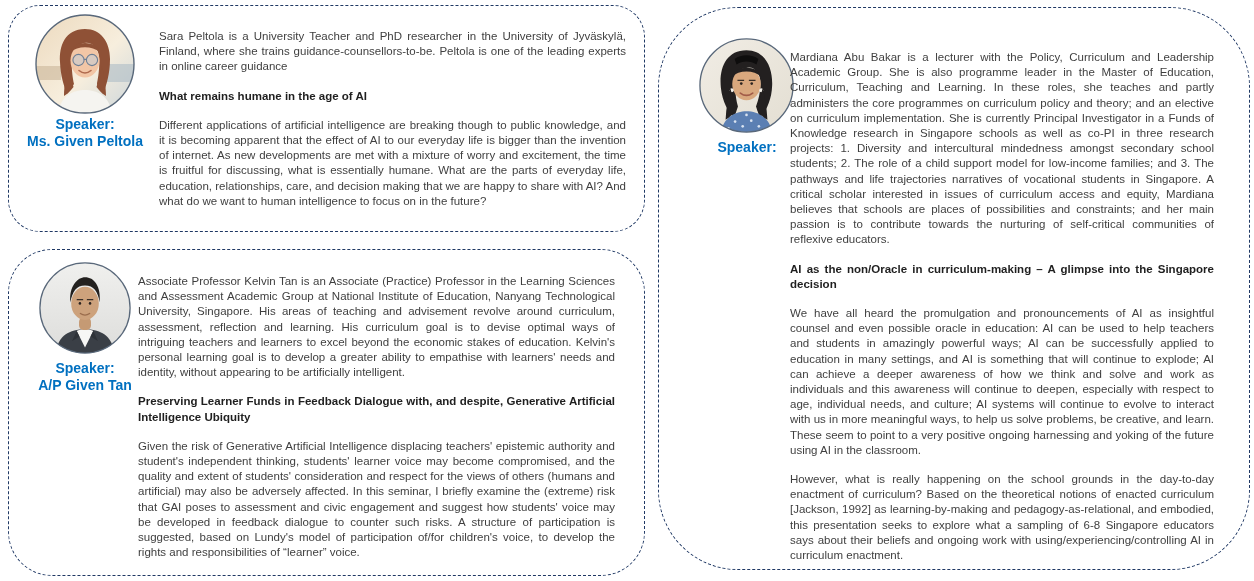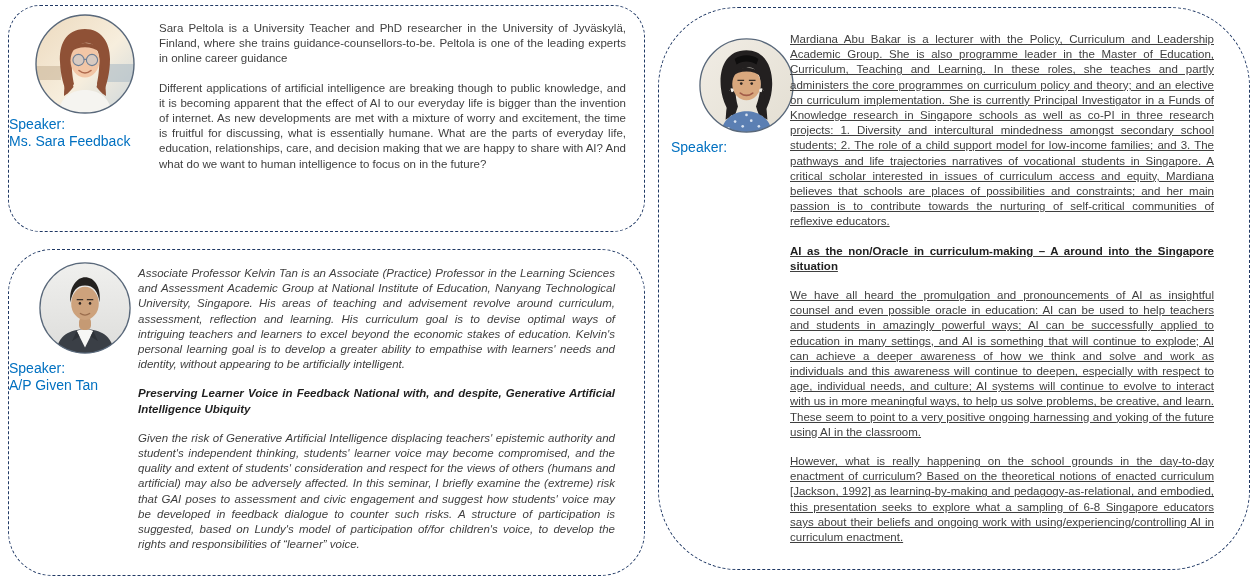--- a/index.html
+++ b/index.html
@@ -23,40 +23,41 @@
   #panel-mardiana { left: 658px; top: 7px;   width: 592px; height: 563px; border-radius: 80px; }
 
   .photo { position: absolute; }
   .photo svg { display: block; width: 100%; height: 100%; }
   #panel-sara .photo     { left: 26px;  top: 8px;   width: 100px; height: 100px; }
   #panel-kelvin .photo   { left: 30px;  top: 12px;  width: 92px;  height: 92px; }
   #panel-mardiana .photo { left: 40px;  top: 30px;  width: 95px;  height: 95px; }
 
   .speaker {
     position: absolute;
-    font-weight: normal;
+    text-align: center;
+    font-weight: bold;
     font-size: 14px;
     line-height: 17px;
     color: var(--speaker-blue, #0070c0);
   }
   #panel-sara .speaker     { left: 0px;   top: 110px; width: 152px; }
   #panel-kelvin .speaker   { left: 0px;   top: 110px; width: 152px; }
   #panel-mardiana .speaker { left: 12px;  top: 131px; width: 152px; }
 
   .text-col {
     position: absolute;
     font-size: 11.5px;
     line-height: 15.2px;
     text-align: justify;
   }
   #panel-sara .text-col     { left: 150px; top: 15px; width: 467px; }
-  #panel-kelvin .text-col   { left: 129px; top: 16px; width: 477px; font-style: italic; }
-  #panel-mardiana .text-col { left: 131px; top: 24px; width: 424px; text-decoration: underline; }
-
-  .text-col p { margin: 0 0 14px 0; }
+  #panel-kelvin .text-col   { left: 129px; top: 16px; width: 477px; }
+  #panel-mardiana .text-col { left: 131px; top: 34px; width: 424px; }
+
+  .text-col p { margin: 8px 0 14px 0; }
   .bio { color: var(--body-text, #3f3f3f); }
   .talk-title { font-weight: bold; color: #1f1f1f; }
   .abstract p { color: var(--body-text, #3f3f3f); }
 </style>
 </head>
 <body>
 
 <div class="page">
 
   <div class="panel" id="panel-sara">
@@ -85,24 +86,25 @@
           <path d="M44 56.5 Q50 61.5 56 56.5" stroke="#b06b4f" stroke-width="1.6" fill="none" stroke-linecap="round"></path>
           <path d="M23 100 C25 82 38 76 50 76 C62 76 75 82 77 100 Z" fill="#f5f4f0"></path>
           <path d="M29 82 C29 71 31.5 60 33 52 L38.5 73 C35.5 77 32.5 80 29 82 Z" fill="#8f5136"></path>
           <path d="M71 82 C71 71 68.5 60 67 52 L61.5 73 C64.5 77 67.5 80 71 82 Z" fill="#8f5136"></path>
         </g>
         <circle cx="50" cy="50" r="49" fill="none" stroke="#59687a" stroke-width="1.4"></circle>
       </svg>
     </div>
     <div class="speaker">
       <div>Speaker:</div>
-      <div>Ms. Sara Feedback</div>
+      <div>Ms. Given Peltola</div>
     </div>
     <div class="text-col">
       <p class="bio">Sara Peltola is a University Teacher and PhD researcher in the University of Jyväskylä, Finland, where she trains guidance-counsellors-to-be. Peltola is one of the leading experts in online career guidance</p>
+      <p class="talk-title">What remains humane in the age of AI</p>
       <div class="abstract">
           <p>Different applications of artificial intelligence are breaking though to public knowledge, and it is becoming apparent that the effect of AI to our everyday life is bigger than the invention of internet. As new developments are met with a mixture of worry and excitement, the time is fruitful for discussing, what is essentially humane. What are the parts of everyday life, education, relationships, care, and decision making that we are happy to share with AI? And what do we want to human intelligence to focus on in the future?</p>
         </div>
     </div>
   </div>
 
   <div class="panel" id="panel-kelvin">
     <div class="photo" title="Circular headshot photo of a man in a dark suit jacket and white shirt against a light grey background">
       <svg viewBox="0 0 100 100">
         <defs>
@@ -131,21 +133,21 @@
         </g>
         <circle cx="50" cy="50" r="49" fill="none" stroke="#59687a" stroke-width="1.4"></circle>
       </svg>
     </div>
     <div class="speaker">
       <div>Speaker:</div>
       <div>A/P Given Tan</div>
     </div>
     <div class="text-col">
       <p class="bio">Associate Professor Kelvin Tan is an Associate (Practice) Professor in the Learning Sciences and Assessment Academic Group at National Institute of Education, Nanyang Technological University, Singapore. His areas of teaching and advisement revolve around curriculum, assessment, reflection and learning. His curriculum goal is to devise optimal ways of intriguing teachers and learners to excel beyond the economic stakes of education. Kelvin's personal learning goal is to develop a greater ability to empathise with learners' needs and identity, without appearing to be artificially intelligent.</p>
-      <p class="talk-title">Preserving Learner Voice in Feedback National with, and despite, Generative Artificial Intelligence Ubiquity</p>
+      <p class="talk-title">Preserving Learner Funds in Feedback Dialogue with, and despite, Generative Artificial Intelligence Ubiquity</p>
       <div class="abstract">
           <p>Given the risk of Generative Artificial Intelligence displacing teachers' epistemic authority and student's independent thinking, students' learner voice may become compromised, and the quality and extent of students' consideration and respect for the views of others (humans and artificial) may also be adversely affected. In this seminar, I briefly examine the (extreme) risk that GAI poses to assessment and civic engagement and suggest how students' voice may be developed in feedback dialogue to counter such risks. A structure of participation is suggested, based on Lundy's model of participation of/for children's voice, to develop the rights and responsibilities of “learner” voice.</p>
         </div>
     </div>
   </div>
 
   <div class="panel" id="panel-mardiana">
     <div class="photo" title="Circular headshot photo of a smiling woman with dark shoulder-length hair, sunglasses on her head and a blue top">
       <svg viewBox="0 0 100 100">
         <defs>
@@ -184,21 +186,21 @@
           <path d="M72 86 C71.5 73 69 62 67 53 L61 75 C64 80 67.5 83.5 72 86 Z" fill="#232020"></path>
         </g>
         <circle cx="50" cy="50" r="49" fill="none" stroke="#59687a" stroke-width="1.4"></circle>
       </svg>
     </div>
     <div class="speaker">
       <div>Speaker:</div>
     </div>
     <div class="text-col">
       <p class="bio">Mardiana Abu Bakar is a lecturer with the Policy, Curriculum and Leadership Academic Group. She is also programme leader in the Master of Education, Curriculum, Teaching and Learning. In these roles, she teaches and partly administers the core programmes on curriculum policy and theory; and an elective on curriculum implementation. She is currently Principal Investigator in a Funds of Knowledge research in Singapore schools as well as co-PI in three research projects: 1. Diversity and intercultural mindedness amongst secondary school students; 2. The role of a child support model for low-income families; and 3. The pathways and life trajectories narratives of vocational students in Singapore. A critical scholar interested in issues of curriculum access and equity, Mardiana believes that schools are places of possibilities and constraints; and her main passion is to contribute towards the nurturing of self-critical communities of reflexive educators.</p>
-      <p class="talk-title">AI as the non/Oracle in curriculum-making – A around into the Singapore situation</p>
+      <p class="talk-title">AI as the non/Oracle in curriculum-making – A glimpse into the Singapore decision</p>
       <div class="abstract">
           <p>We have all heard the promulgation and pronouncements of AI as insightful counsel and even possible oracle in education: AI can be used to help teachers and students in amazingly powerful ways; AI can be successfully applied to education in many settings, and AI is something that will continue to explode; AI can achieve a deeper awareness of how we think and solve and work as individuals and this awareness will continue to deepen, especially with respect to age, individual needs, and culture; AI systems will continue to evolve to interact with us in more meaningful ways, to help us solve problems, be creative, and learn. These seem to point to a very positive ongoing harnessing and yoking of the future using AI in the classroom.</p>
           <p>However, what is really happening on the school grounds in the day-to-day enactment of curriculum? Based on the theoretical notions of enacted curriculum [Jackson, 1992] as learning-by-making and pedagogy-as-relational, and embodied, this presentation seeks to explore what a sampling of 6-8 Singapore educators says about their beliefs and ongoing work with using/experiencing/controlling AI in curriculum enactment.</p>
         </div>
     </div>
   </div>
 
 </div>
 
 </body></html>

